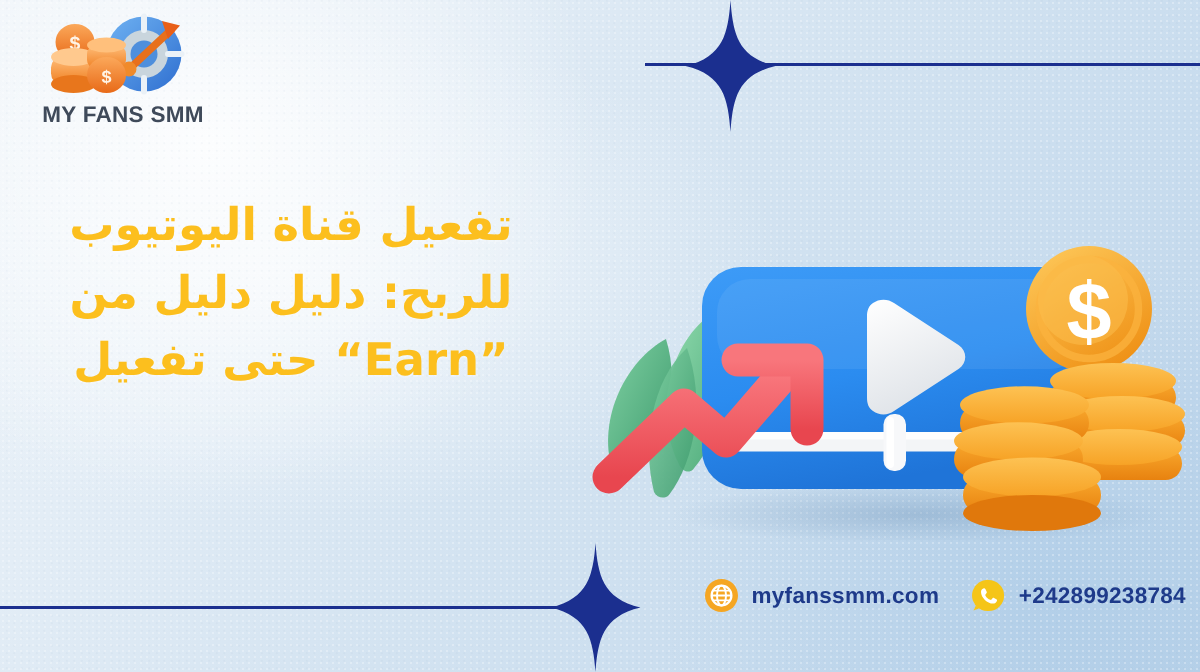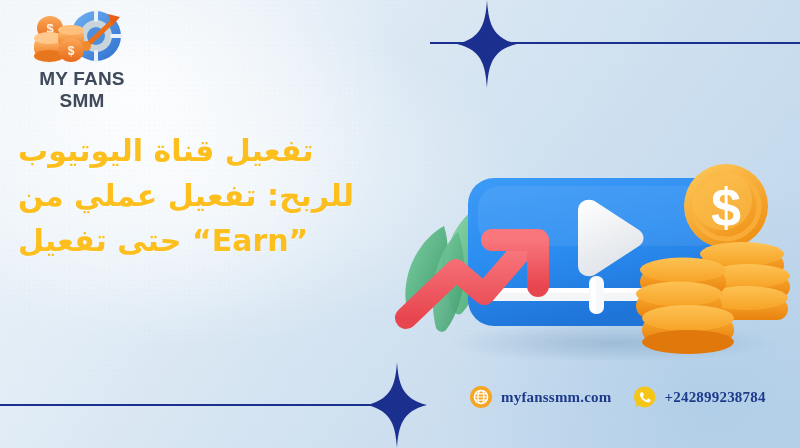--- a/index.html
+++ b/index.html
@@ -37,42 +37,42 @@
   
   .rule{position:absolute;height:2px;background:#1b2f8f;}
   .sparkle{position:absolute;width:60px;height:88px;}
   .sparkle svg{display:block;width:100%;height:100%;}
 
   
   .logo{position:absolute;left:14px;top:8px;width:136px;height:86px;}
   .logo-mark{position:relative;width:118px;height:58px;margin-left:8px;}
   .logo-text{
     position:absolute;left:8px;top:60px;width:120px;text-align:center;
-    font-size:19px;font-weight:700;letter-spacing:.2px;color:#3f4a5a;
+    font-size:15px;font-weight:700;letter-spacing:.2px;color:#3f4a5a;
     font-family:"Liberation Sans", sans-serif;
   }
 
   
   .headline{
     position:absolute;right:430px;left:18px;top:128px;
-    direction:rtl;text-align:left;
+    direction:rtl;text-align:center;
     color:#fcbf1e;
     font-family:"DejaVu Sans", sans-serif;
     font-weight:700;font-size:30px;line-height:1.5;
     letter-spacing:0px;
     text-shadow:0 1px 0 rgba(255,255,255,.25);
   }
 
   
   .contacts{
     position:absolute;left:470px;top:386px;display:flex;align-items:center;gap:22px;
   }
   .contact{display:flex;align-items:center;gap:9px;}
   .contact .label{
-    font-family:Liberation Serif, serif;
+    font-family:Liberation Sans, sans-serif;
     font-weight:700;font-size:15px;color:#1e3a8a;letter-spacing:.2px;white-space:nowrap;
   }
   .cicon{width:22px;height:22px;flex:0 0 22px;border-radius:50%;position:relative;display:block;}
   .cicon svg{display:block;width:22px;height:22px;}
 
   
   .art{position:absolute;left:392px;top:128px;width:400px;height:232px;}
   .art svg{display:block;width:100%;height:100%;}
 </style>
 </head>
@@ -138,21 +138,21 @@
         </g>
         <ellipse cx="49" cy="42" rx="13" ry="12" fill="url(#coinG)"></ellipse>
         <text x="49" y="47" font-size="12" font-weight="700" fill="#fff4e6" text-anchor="middle" font-family="Liberation Sans, sans-serif">$</text>
       </svg>
     </div>
     <div class="logo-text">MY FANS SMM</div>
   </div>
 
   <div class="headline">
     <div>تفعيل قناة اليوتيوب</div>
-    <div>للربح: تفعيل عملي من</div>
+    <div>للربح: دليل دليل من</div>
     <div>”Earn“ حتى تفعيل</div>
   </div>
 
   <div class="art">
     <svg viewBox="0 0 400 232" xmlns="http://www.w3.org/2000/svg">
       <defs>
         <linearGradient id="cardG" x1="0" y1="0" x2="0.35" y2="1">
           <stop offset="0" stop-color="#3d9bf7"></stop>
           <stop offset="55%" stop-color="#2b8cf0"></stop>
           <stop offset="100%" stop-color="#1f74d8"></stop>

